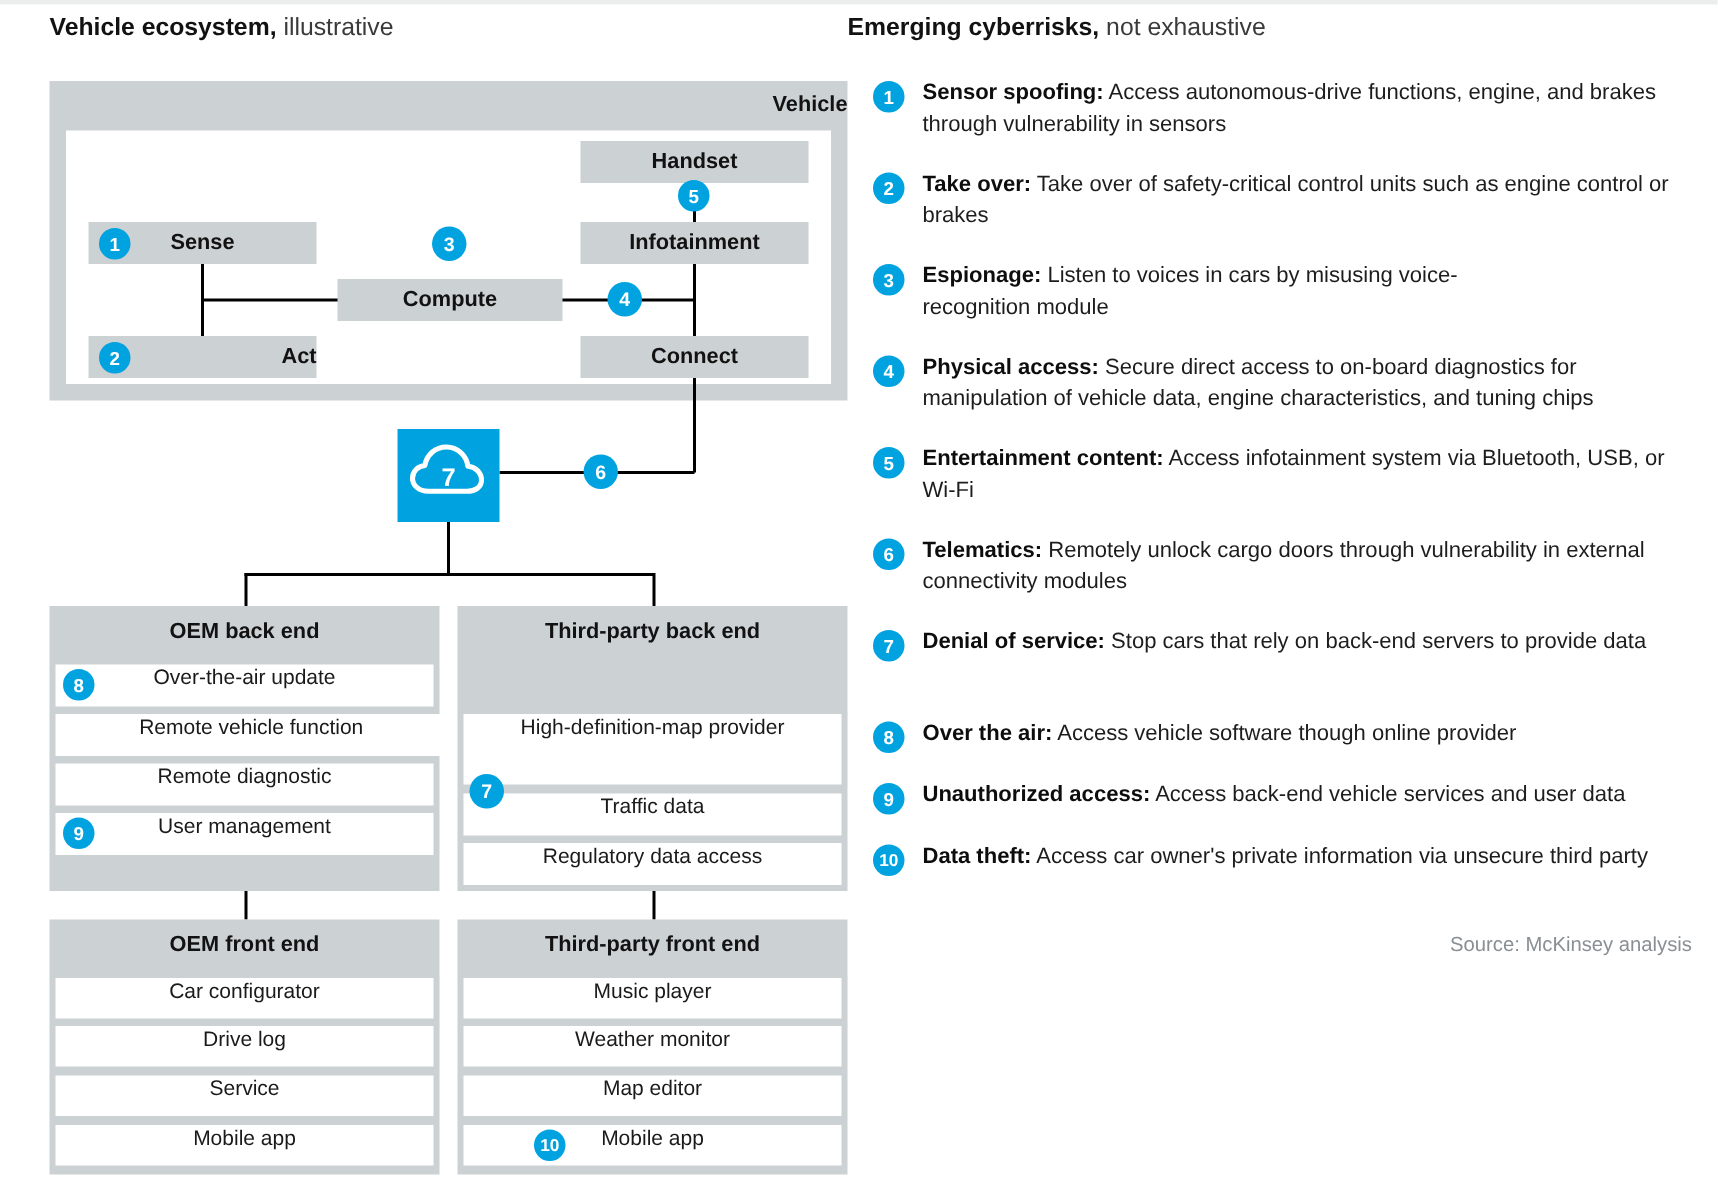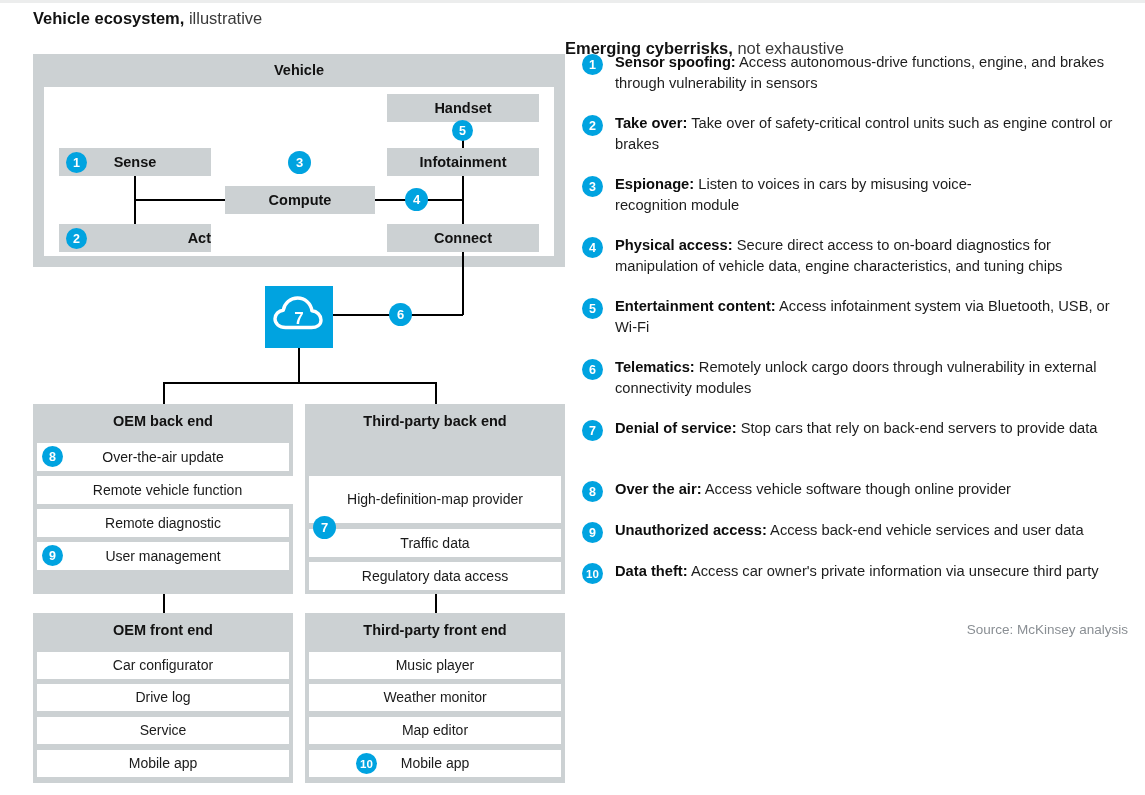--- a/index.html
+++ b/index.html
@@ -11,33 +11,33 @@
     overflow:hidden;
     position:relative;
   }
   #topline{position:absolute;left:0;top:0;width:1145px;height:3px;background:#eceded;}
 
   
   .panel-title{position:absolute;font-size:16.5px;line-height:20px;white-space:nowrap;}
   .panel-title b{font-weight:bold;color:#121212;}
   .panel-title span{font-weight:normal;color:#3a3a3a;}
   #left-title{left:33px;top:8px;}
-  #right-title{left:565px;top:8px;margin-top:30px;}
+  #right-title{left:565px;top:8px;}
 
   
   #left-col{position:absolute;left:0;top:0;width:565px;height:795px;}
 
   .group{position:absolute;background:#ccd1d3;box-sizing:border-box;}
   .group-inner{position:absolute;background:#ffffff;box-sizing:border-box;}
   .ghead{position:absolute;width:100%;text-align:center;font-weight:bold;font-size:14.5px;color:#121212;}
 
   .vbox{position:absolute;background:#ccd1d3;display:flex;align-items:center;justify-content:center;
         font-weight:bold;font-size:14.5px;color:#121212;box-sizing:border-box;}
 
-  .rowbox{position:absolute;background:#ffffff;display:flex;align-items:center;justify-content:center;
+  .rowbox{position:absolute;background:#ffffff;display:flex;align-items:flex-start;justify-content:center;
         text-align:center;font-size:14px;color:#1a1a1a;box-sizing:border-box;line-height:17px;}
 
   .line{position:absolute;background:#000000;}
   .vline{width:1.6px;}
   .hline{height:1.6px;}
 
   
   .badge{position:absolute;border-radius:50%;background:#00a3e0;color:#ffffff;
         display:flex;align-items:center;justify-content:center;
         font-weight:bold;box-sizing:border-box;}
@@ -68,21 +68,21 @@
 
 <div id="topline"></div>
 
 <div id="left-col">
 
   <div class="panel-title" id="left-title">
     <b>Vehicle ecosystem,</b><span> illustrative</span>
   </div>
 
   <div class="group" id="vehicle-group" style="left:33px;top:54px;width:532px;height:213px;">
-    <div class="ghead" style="top:8px;">Vehicle</div>
+    <div class="ghead" style="top:8px;text-align:right;">Vehicle</div>
     <div class="group-inner" style="left:11px;top:33px;width:510px;height:169px;"></div>
   </div>
 
   <div class="line vline" style="left:134px;top:176px;height:48px;"></div>
   <div class="line hline" style="left:134px;top:199px;width:92px;"></div>
   <div class="line hline" style="left:374px;top:199px;width:90px;"></div>
   <div class="line vline" style="left:462px;top:126px;height:48px;"></div>
   <div class="line vline" style="left:462px;top:176px;height:48px;"></div>
   <div class="line vline" style="left:462px;top:252px;height:63px;"></div>
   <div class="line hline" style="left:333px;top:314px;width:130px;"></div>

